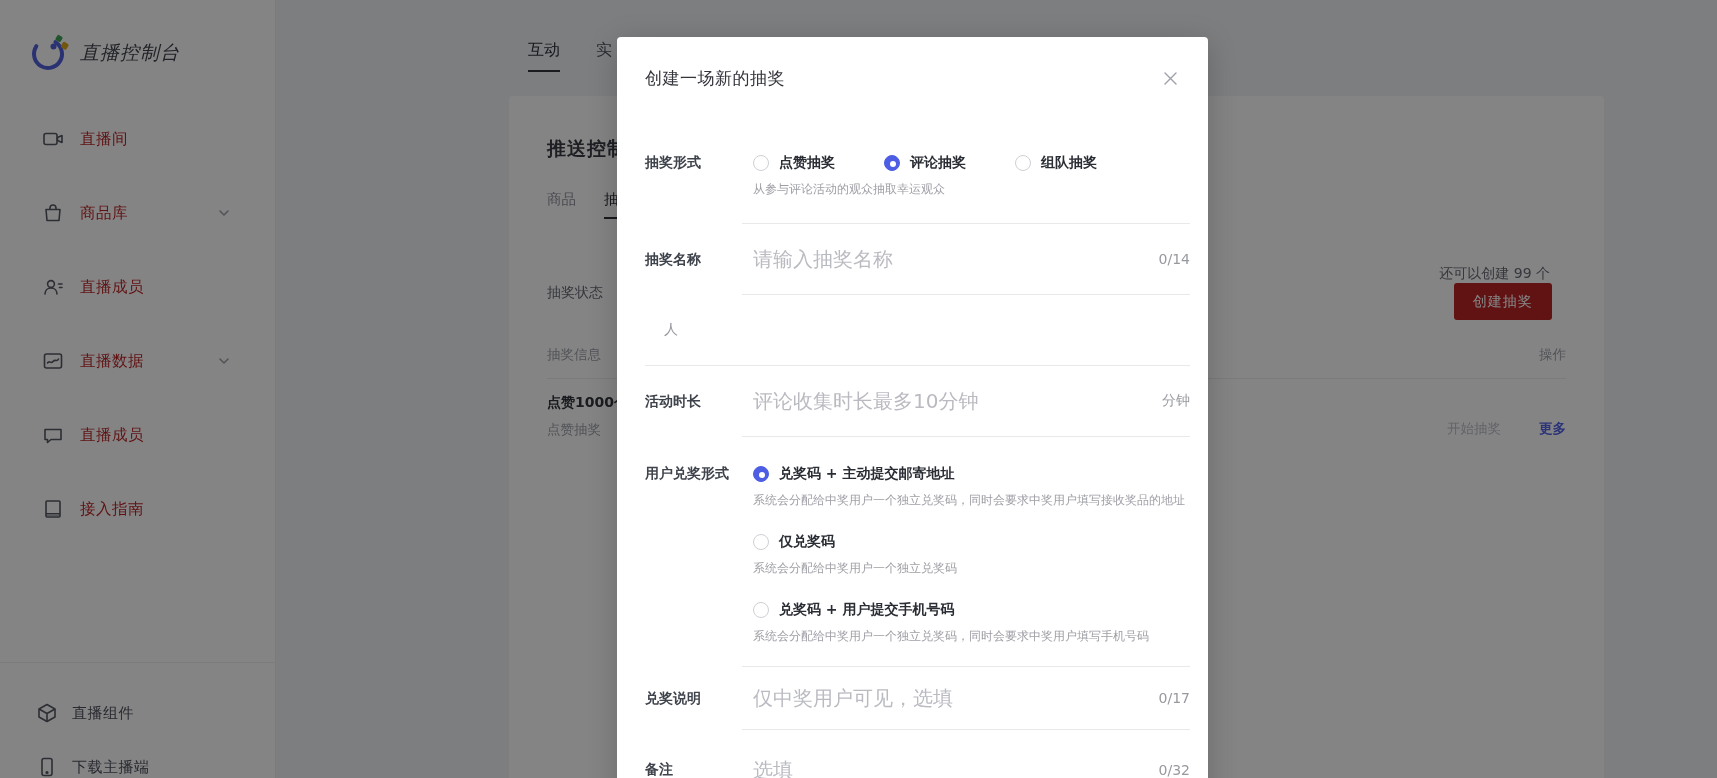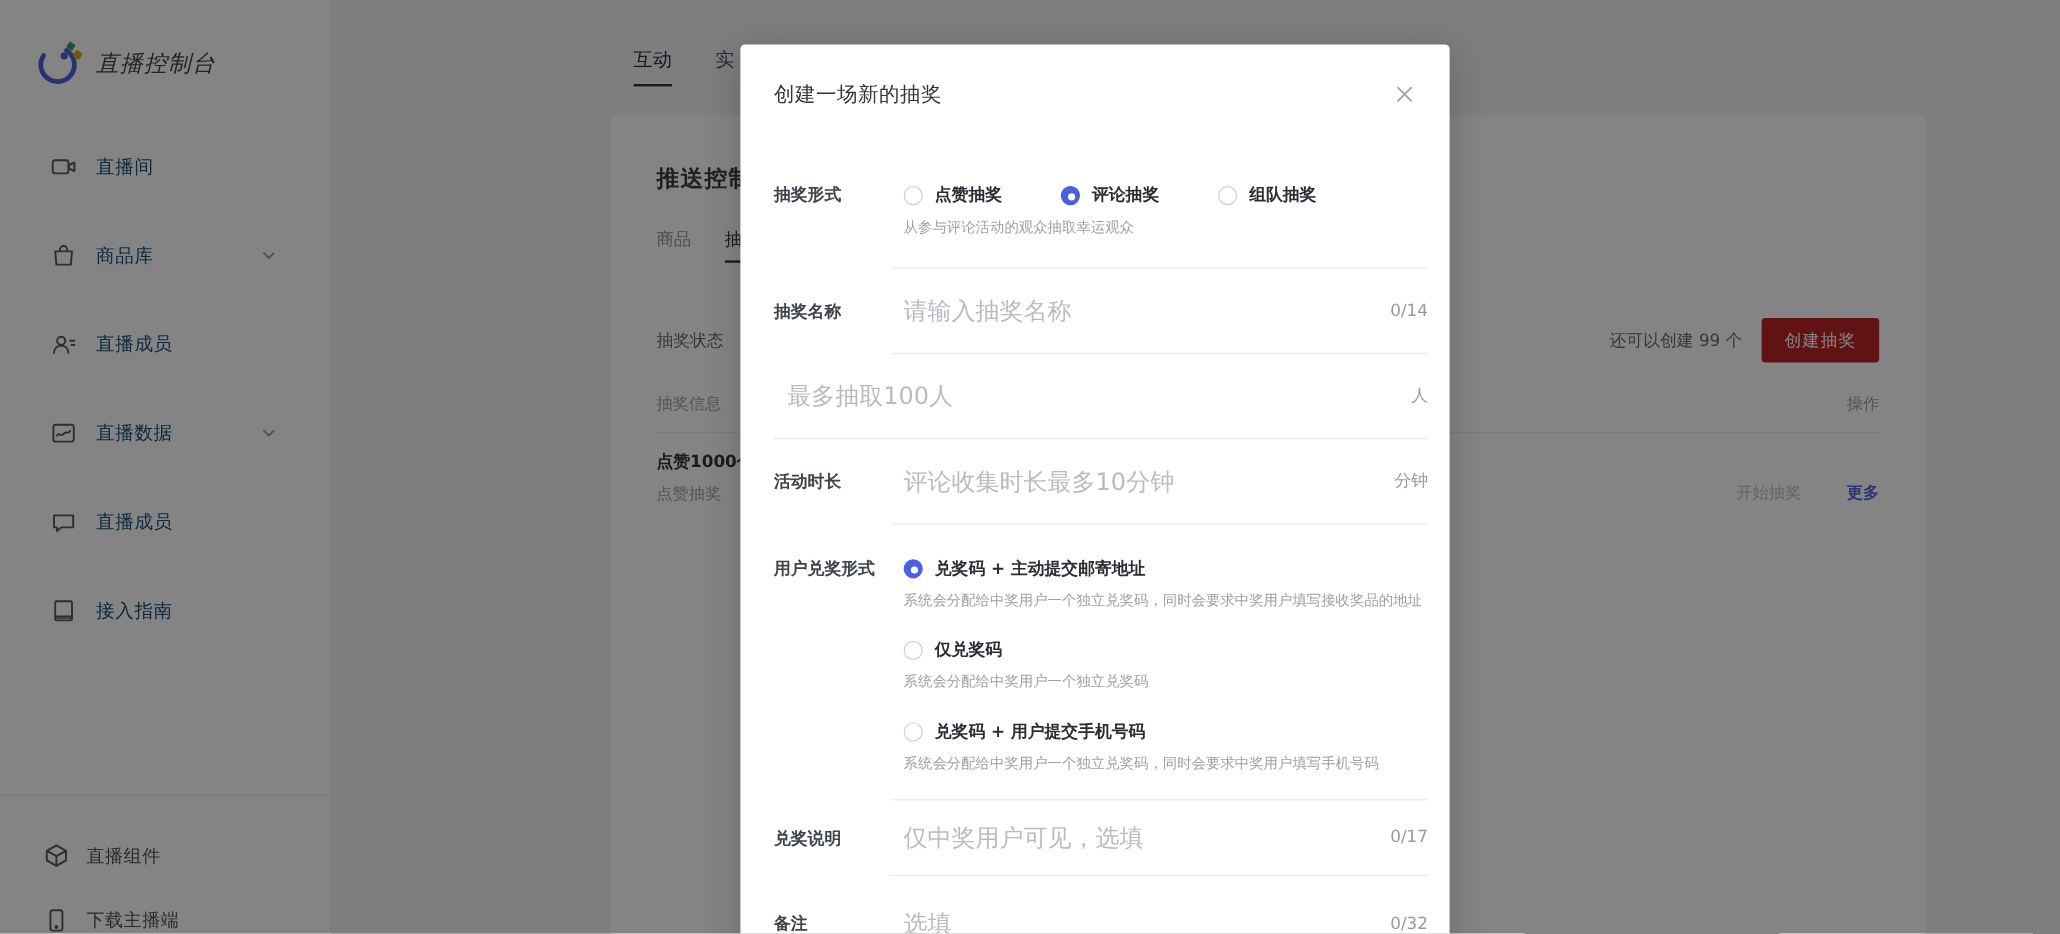--- a/index.html
+++ b/index.html
@@ -6,21 +6,21 @@
   html,body { width:1717px; height:778px; overflow:hidden; }
   body { font-family:"DejaVu Sans", sans-serif; background:#f0f2f5; position:relative; }
 
   
   .sidebar { position:absolute; left:0; top:0; width:276px; height:778px;
     background:#ffffff; border-right:1px solid #ebedf0; z-index:1; }
   .brand { display:flex; align-items:center; padding:32px 0 0 28px;font-style:italic; }
   .brand-title { font-size:19px; color:#383b42; margin-left:10px; letter-spacing:1px; }
   .nav { margin-top:28px; }
   .nav-item { height:74px; display:flex; align-items:center; padding-left:42px; cursor:pointer; }
-  .nav-item .lbl { font-size:15.5px; color:#0c4a6e; margin-left:16px; letter-spacing:0.5px; }
+  .nav-item .lbl { font-size:15.5px; color:#b91c1c; margin-left:16px; letter-spacing:0.5px; }
   .nav-item .chev { margin-left:auto; margin-right:44px; }
   .sidebar-divider { position:absolute; left:0; right:0; top:662px; border-top:1px solid #ededf0; }
   .bottom-items { position:absolute; left:0; top:686px; width:100%; }
   .bottom-item { height:54px; display:flex; align-items:center; padding-left:36px; cursor:pointer; }
   .bottom-item .lbl { font-size:15px; color:#474a52; margin-left:14px; letter-spacing:0.5px; }
   svg.icn { flex:0 0 auto; }
 
   
   .toptabs { position:absolute; left:528px; top:40px; display:flex; z-index:1; }
   .toptab { font-size:16px; color:#4a4d55; margin-right:36px; padding-bottom:9px; cursor:pointer; }
@@ -28,21 +28,21 @@
 
   
   .card { position:absolute; left:509px; top:96px; width:1095px; height:700px;
     background:#ffffff; border-radius:4px; z-index:1; padding:0 38px; }
   .card-heading { margin-top:40px; font-size:19px; font-weight:600; color:#33353b; letter-spacing:1px; }
   .card-tabs { margin-top:28px; display:flex; }
   .card-tab { font-size:14.5px; color:#8b8e96; margin-right:28px; padding-bottom:8px; cursor:pointer; }
   .card-tab.active { color:#2b2d33; border-bottom:2px solid #2b2d33; }
   .filter-row { margin-top:46px; display:flex; align-items:center; }
   .filter-label { font-size:14px; color:#63666e; }
-  .filter-right { margin-left:auto; display:flex; align-items:center; }
+  .filter-right { margin-left:auto; display:flex; align-items:center;flex-direction:column; }
   .quota { font-size:14px; color:#63666e; margin-right:16px; }
   .create-btn { width:98px; height:37px; background:#b91c1c; color:#fff; font-size:14px;
     border:none; border-radius:3px; cursor:pointer; letter-spacing:1px; }
   .table-head { margin-top:26px; display:flex; font-size:13.5px; color:#9a9da3;
     padding-bottom:14px; border-bottom:1px solid #ededf0; }
   .table-head .right { margin-left:auto; }
   .table-row { margin-top:15px; display:flex; align-items:flex-end; }
   .row-main .row-title { font-size:14px; font-weight:700; color:#2b2d33; }
   .row-main .row-sub { margin-top:9px; font-size:13.5px; color:#9a9da3; }
   .row-sub .sub2 { margin-left:24px; }
@@ -250,21 +250,20 @@
     <div class="frow irow">
       <div class="flabel">抽奖名称</div>
       <div class="fcontrol bordered">
         <input class="finput" placeholder="请输入抽奖名称" style="">
         <span class="fsuffix">0/14</span>
       </div>
     </div>
 
     <div class="frow irow">
       <div class="fcontrol bordered">
-        <input class="finput" placeholder="最多抽取100人" style="">
         <span class="fsuffix">人</span>
       </div>
     </div>
 
     <div class="frow irow">
       <div class="flabel">活动时长</div>
       <div class="fcontrol bordered">
         <input class="finput" placeholder="评论收集时长最多10分钟" style="">
         <span class="fsuffix">分钟</span>
       </div>

